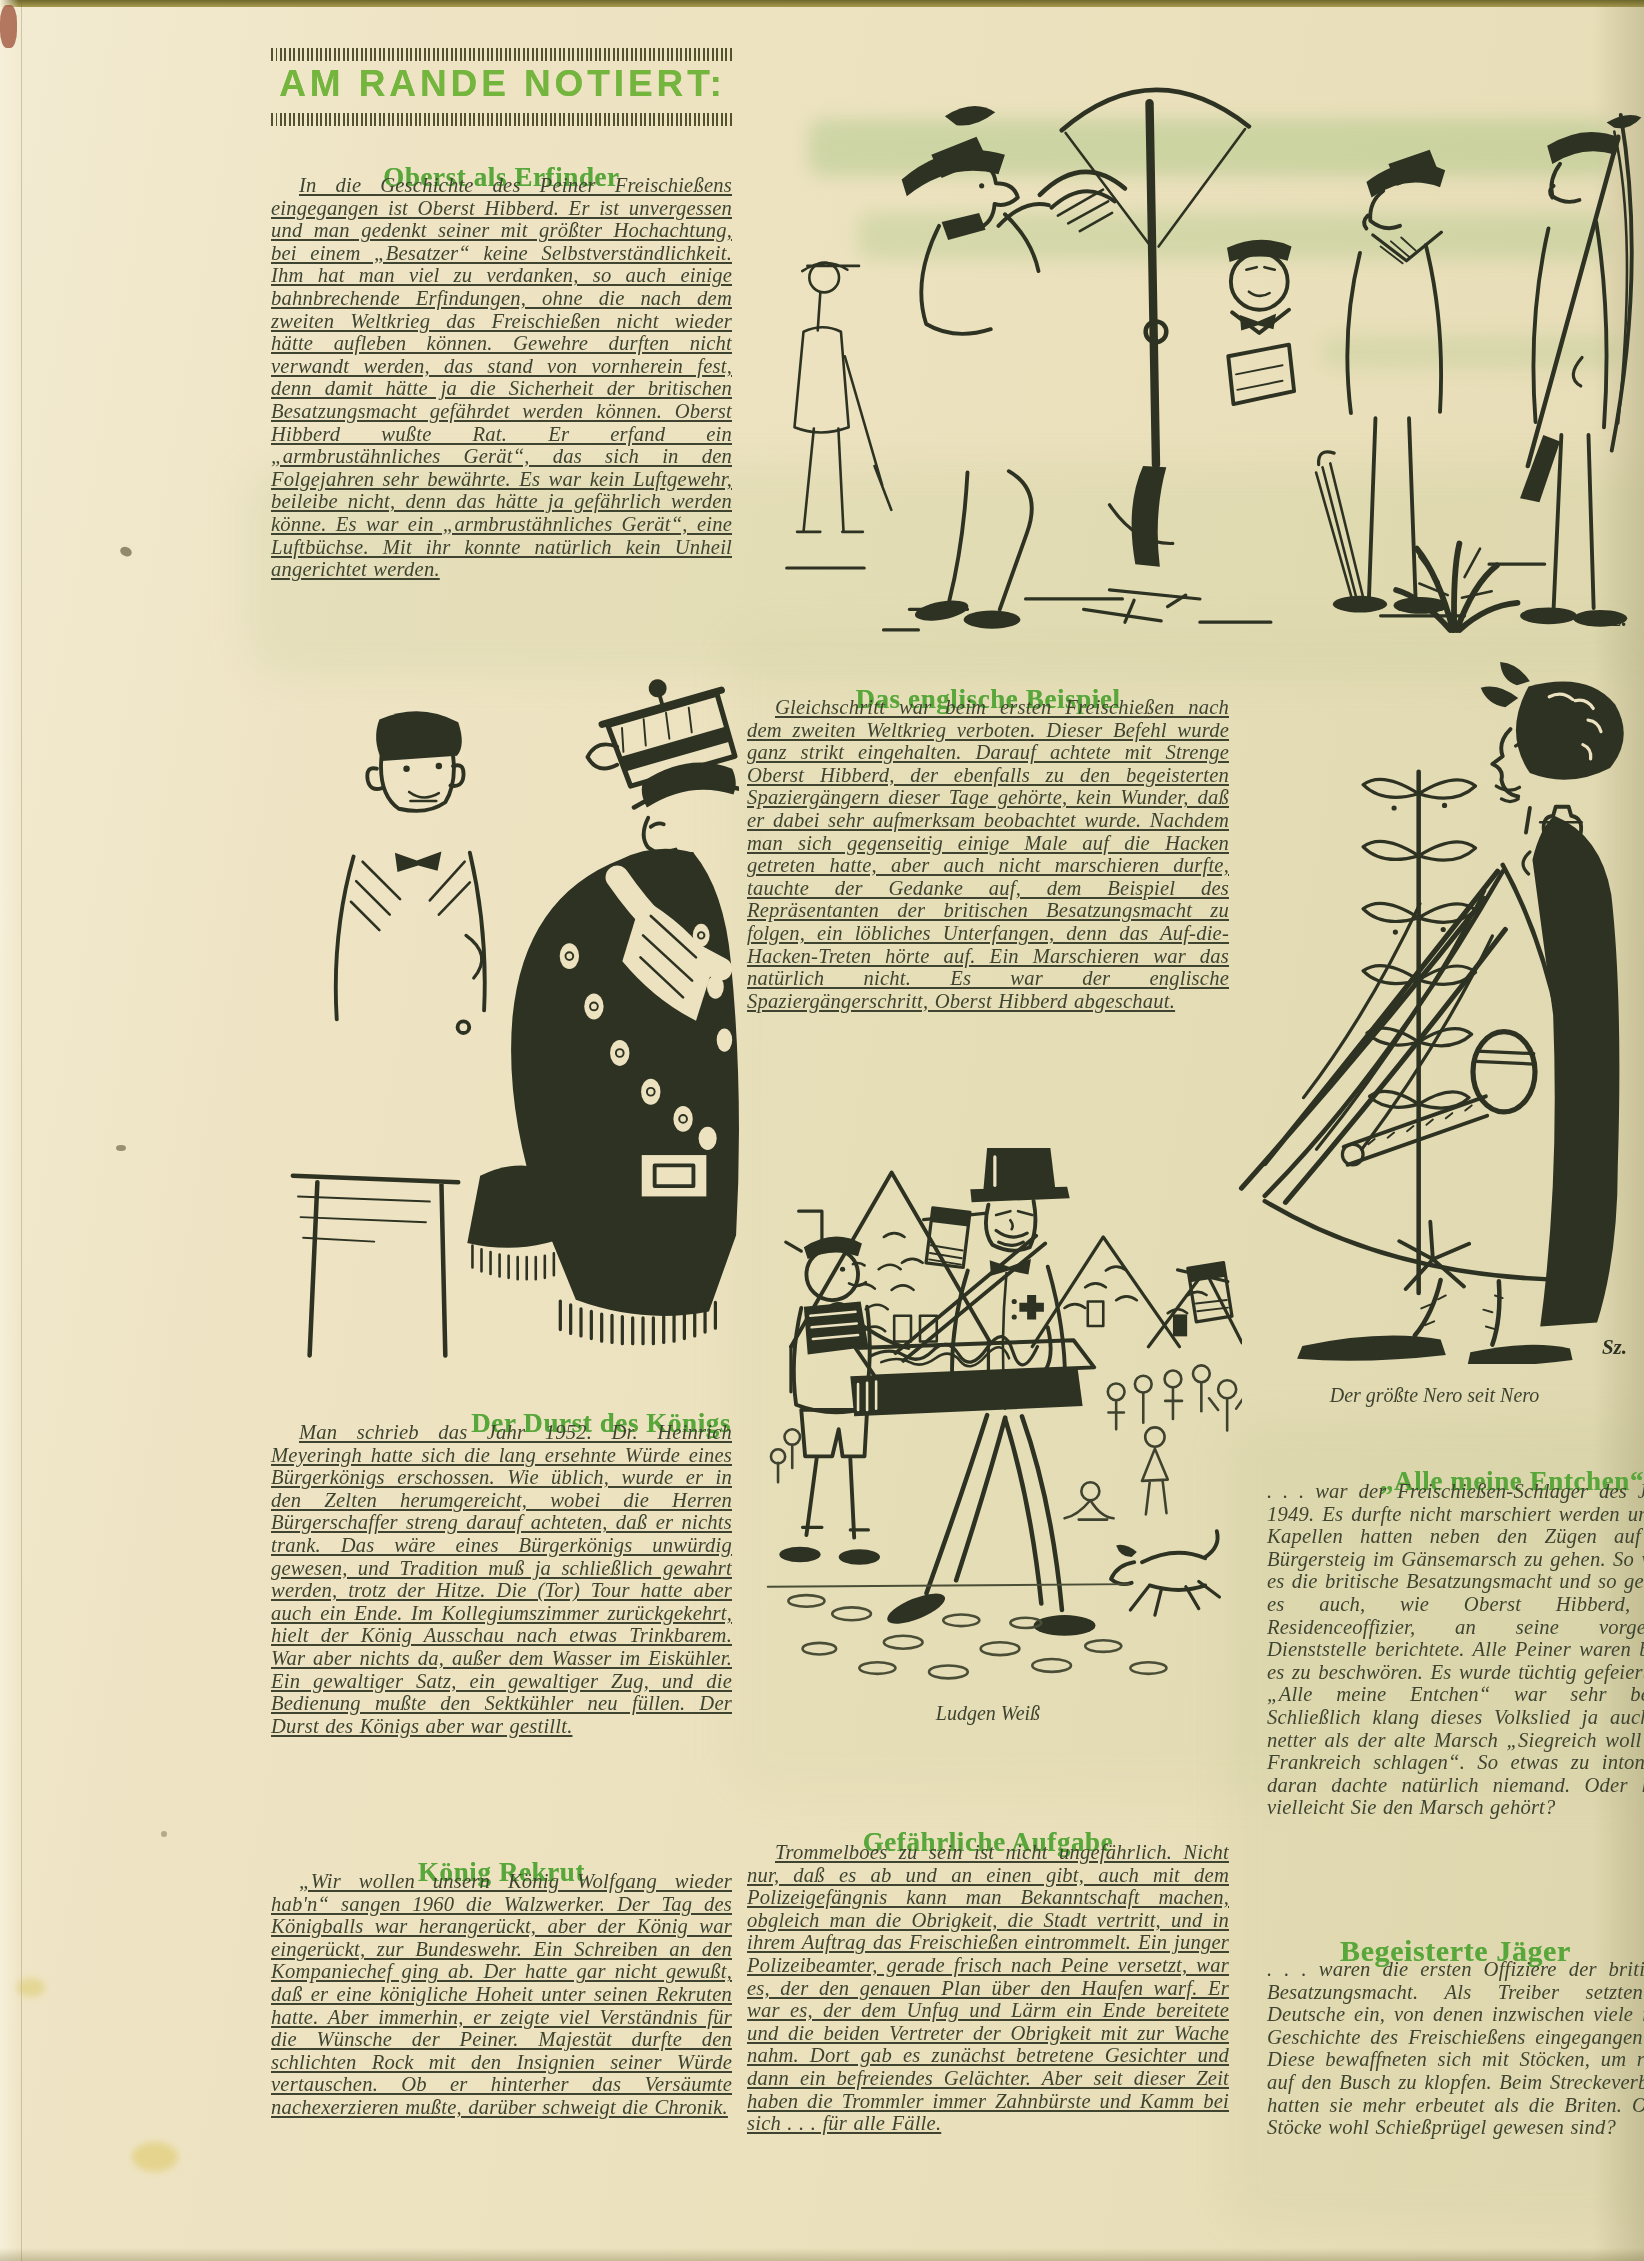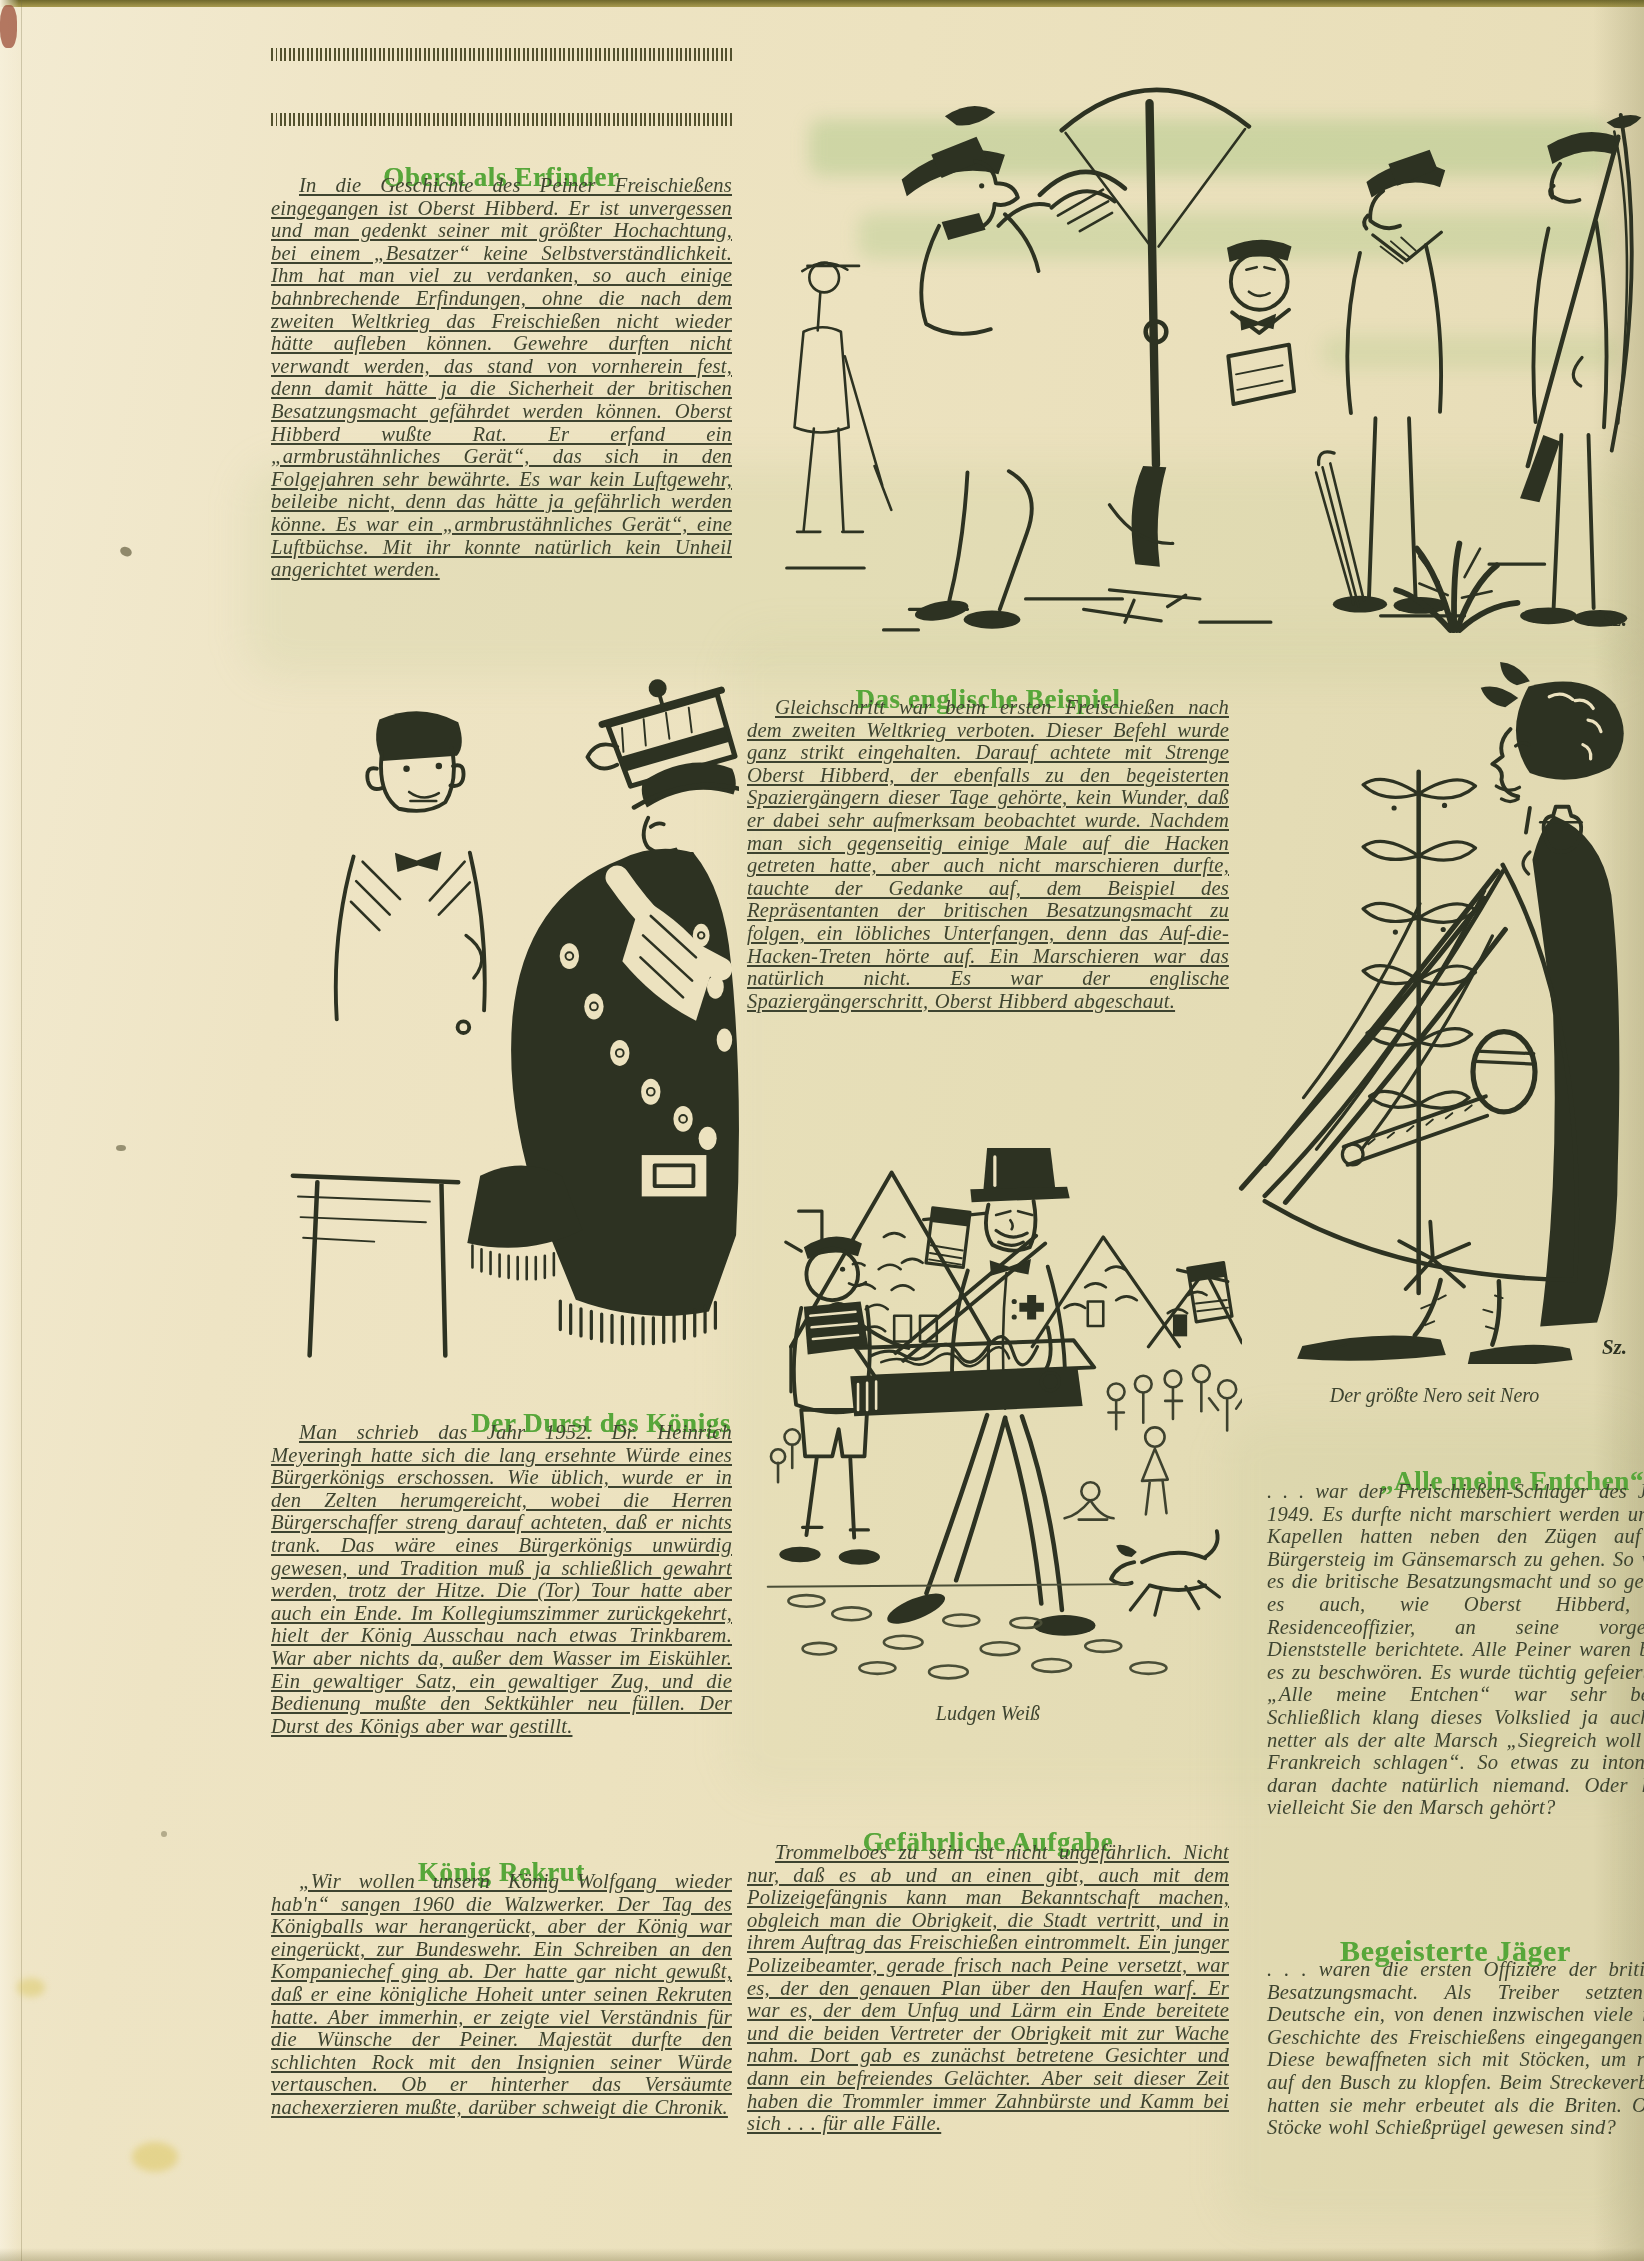--- a/index.html
+++ b/index.html
@@ -80,20 +80,21 @@
   <div class="abs ghost ghost3"></div>
   <div class="abs fleck fl1"></div>
   <div class="abs fleck fl2"></div>
   <div class="abs fleck fl3"></div>
   <div class="abs stain st1"></div>
   <div class="abs stain st2"></div>
   <div class="abs rightshade"></div>
   <div class="abs botshade"></div>
 
   <div class="abs ticks" style="left:271px;top:48px;"></div>
+  <div class="abs masthead" style="left:271px;top:63px;">AM RANDE NOTIERT:</div>
   <div class="abs ticks" style="left:271px;top:113px;"></div>
 
   <div class="abs h" style="left:271px;top:139px;width:461px;">Oberst als Erfinder</div>
   <div class="abs body indent" style="left:271px;top:174px;width:461px;height:491px;">In die Geschichte des Peiner Freischießens eingegangen ist Oberst Hibberd. Er ist unvergessen und man gedenkt seiner mit größter Hochachtung, bei einem „Besatzer“ keine Selbstverständlichkeit. Ihm hat man viel zu verdanken, so auch einige bahnbrechende Erfindungen, ohne die nach dem zweiten Weltkrieg das Freischießen nicht wieder hätte aufleben können. Gewehre durften nicht verwandt werden, das stand von vornherein fest, denn damit hätte ja die Sicherheit der britischen Besatzungsmacht gefährdet werden können. Oberst Hibberd wußte Rat. Er erfand ein „armbrustähnliches Gerät“, das sich in den Folgejahren sehr bewährte. Es war kein Luftgewehr, beileibe nicht, denn das hätte ja gefährlich werden könne. Es war ein „armbrustähnliches Gerät“, eine Luftbüchse. Mit ihr konnte natürlich kein Unheil angerichtet werden.</div>
 
   <figure class="ill" style="left:748px;top:52px;width:896px;height:584px;margin:0;">
     <svg viewBox="0 0 1388 902">
       <g class="ink" stroke-width="5" stroke="#4a4e37">
         <path d="M60 798h120M250 862h90M430 846h150M700 882h110M1148 792h86M980 872h130M210 894h54M560 832l140 14M520 862l120 18M598 848l-14 34M650 858l28-18"></path>
       </g>

